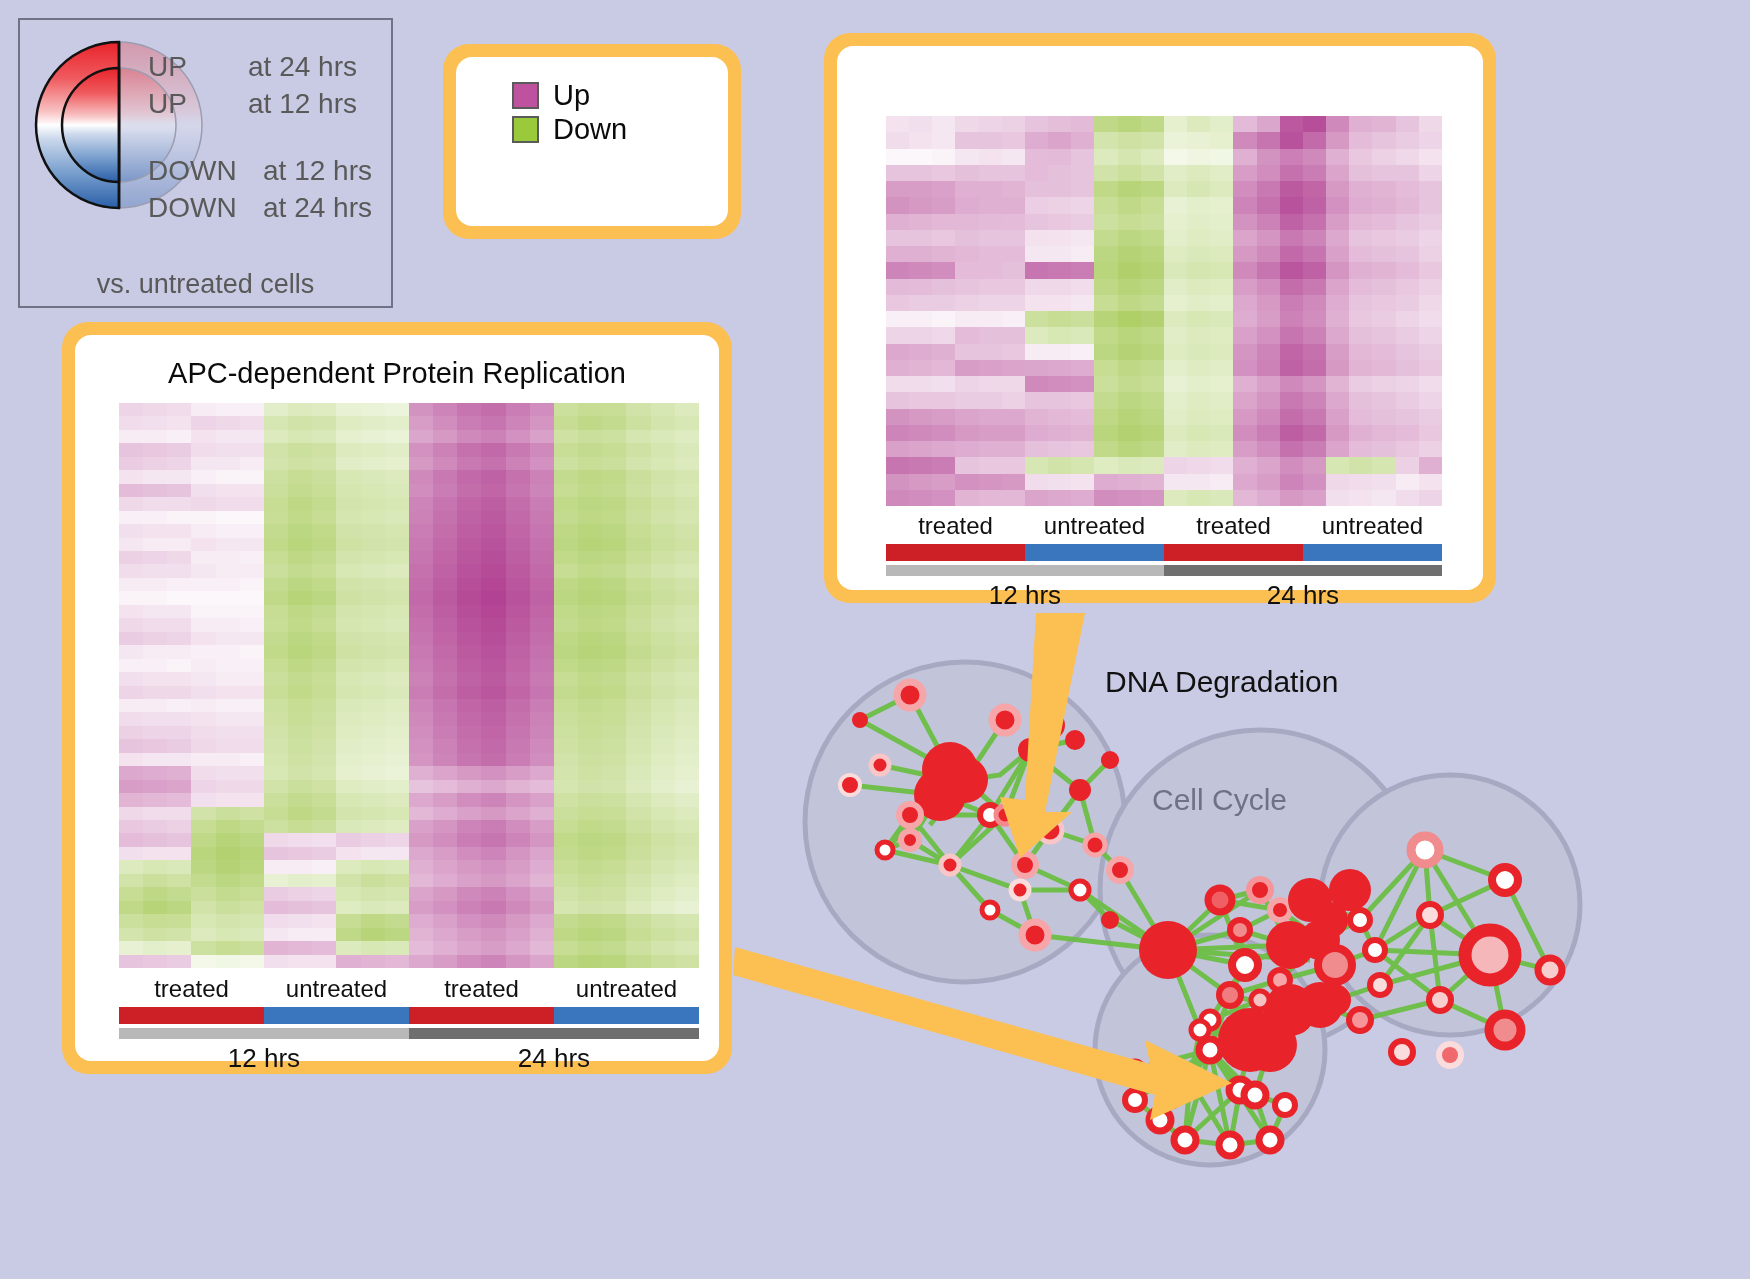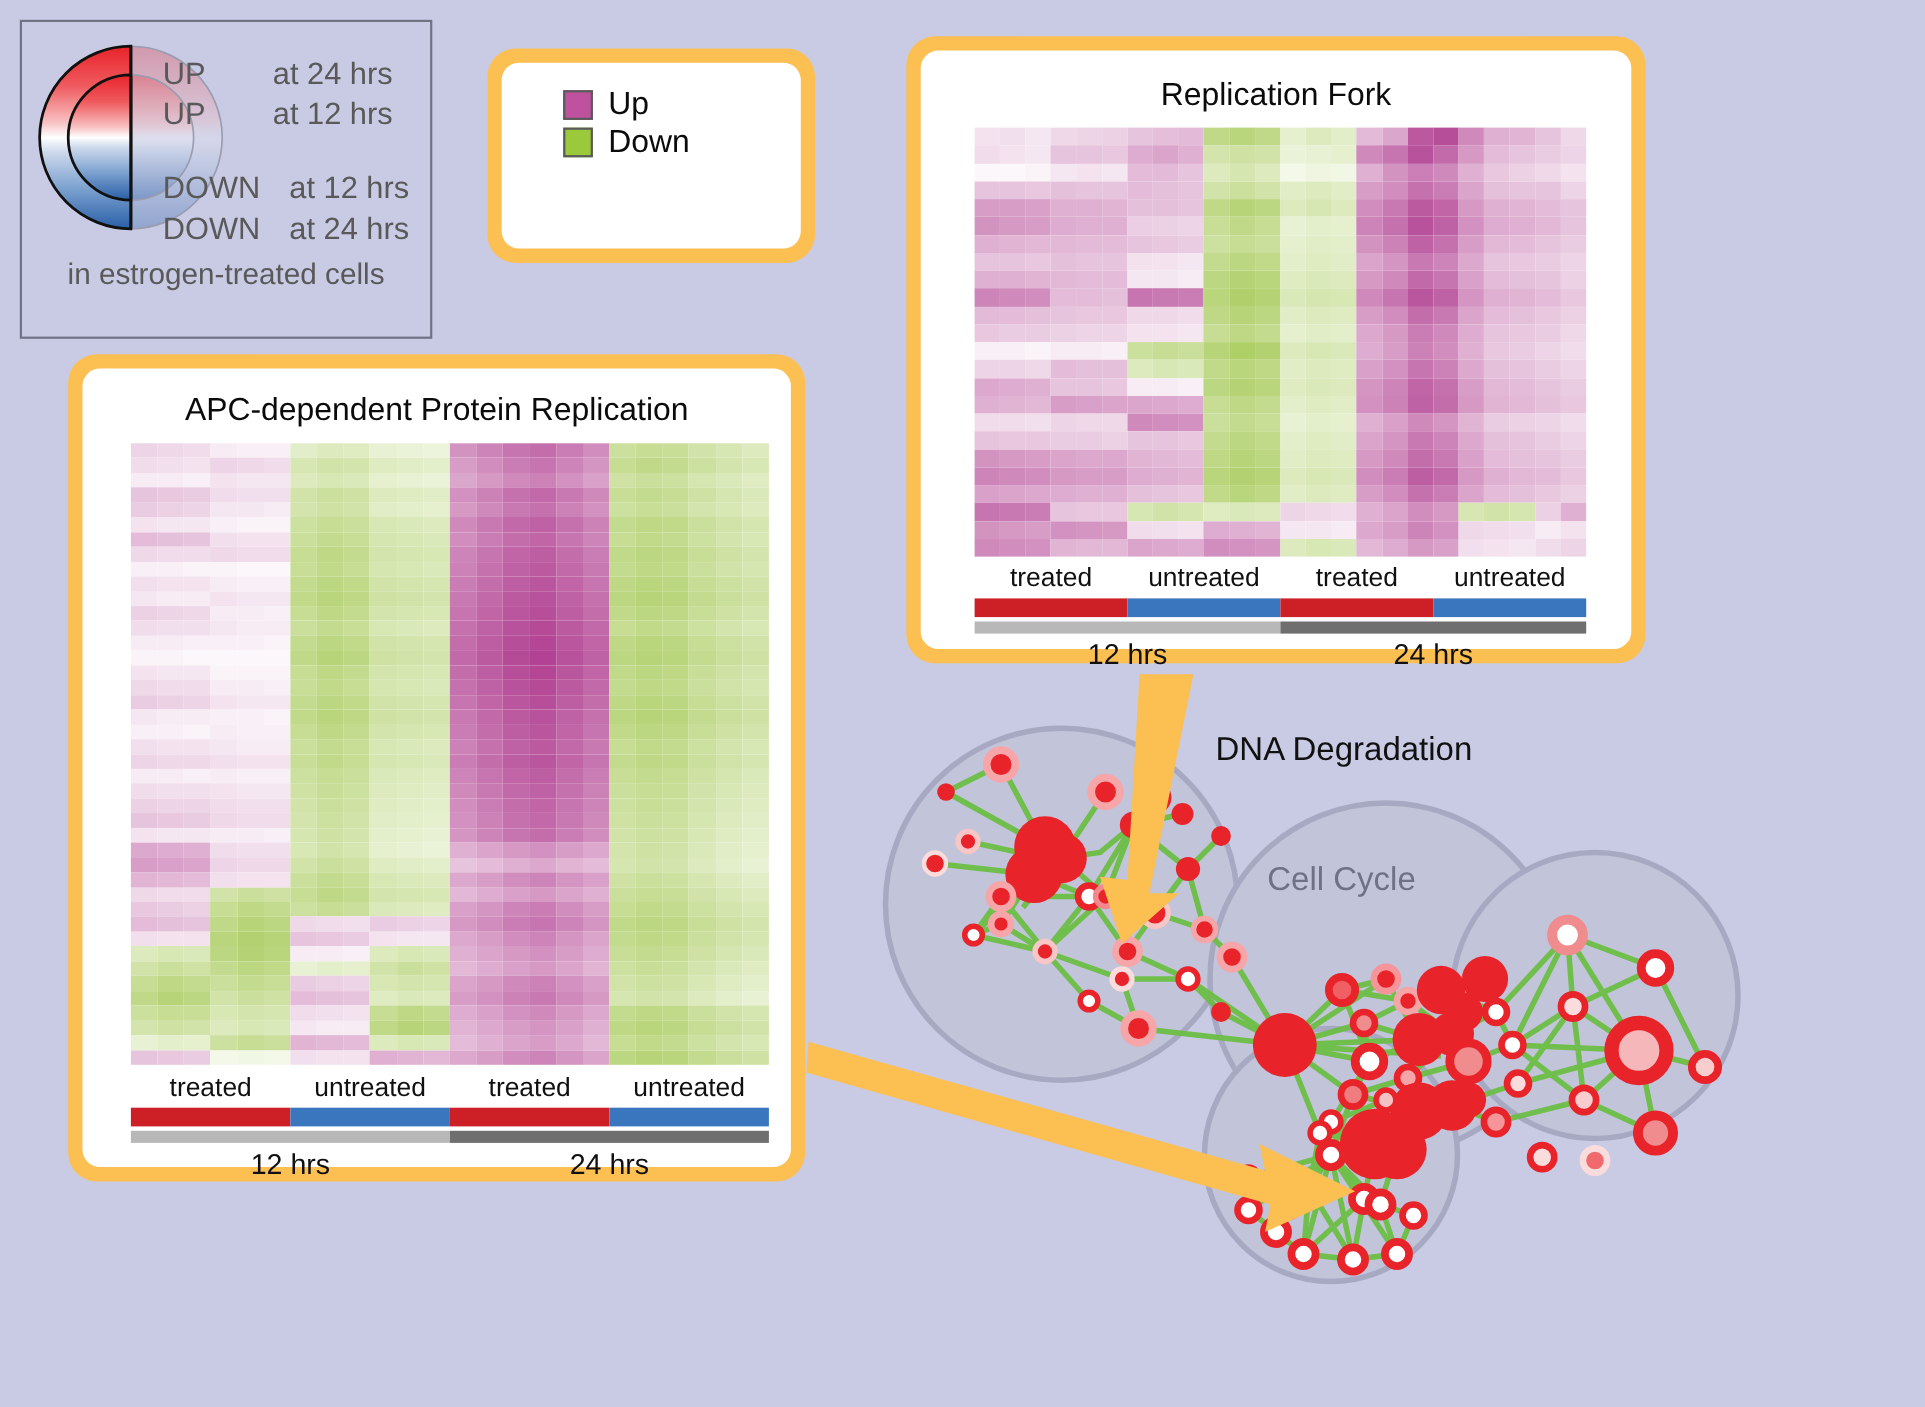--- a/index.html
+++ b/index.html
@@ -144,21 +144,21 @@
 
     <div class="lbl" style="left:128px;top:68px;">UP</div>
     <div class="lbl" style="left:228px;top:68px;">at 12 hrs</div>
 
     <div class="lbl" style="left:128px;top:135px;">DOWN</div>
     <div class="lbl" style="left:243px;top:135px;">at 12 hrs</div>
 
     <div class="lbl" style="left:128px;top:172px;">DOWN</div>
     <div class="lbl" style="left:243px;top:172px;">at 24 hrs</div>
 
-    <div class="foot" style="top:214px;">in estrogen-treated cells</div>
+    <div class="foot" style="top:249px;">vs. untreated cells</div>
   </div>
 
   <div class="panel" id="legendbox">
     <div class="panel-inner">
       <div class="legend-head">
       </div>
       <div class="legend-rows">
         <div class="legend-row">
           <span class="swatch" style="background:#bf529e"></span>
           <span class="legend-label">Up</span>
@@ -166,21 +166,20 @@
         <div class="legend-row">
           <span class="swatch" style="background:#9ac93b"></span>
           <span class="legend-label">Down</span>
         </div>
       </div>
     </div>
   </div>
 
   <div class="panel" id="rf-panel">
     <div class="panel-inner">
-      <div class="panel-title">Replication Fork</div>
       <div class="hm-wrap" id="rf-hm" style="left:49px;top:70px;width:556px;height:390px;">
         <div class="hm" style="grid-template-columns: repeat(24, 1fr); grid-template-rows: repeat(24, 1fr);">
             <i style="background: rgb(244, 227, 239);"></i>
             <i style="background: rgb(242, 223, 237);"></i>
             <i style="background: rgb(245, 231, 241);"></i>
             <i style="background: rgb(239, 216, 232);"></i>
             <i style="background: rgb(237, 212, 230);"></i>
             <i style="background: rgb(236, 208, 228);"></i>
             <i style="background: rgb(231, 196, 221);"></i>
             <i style="background: rgb(229, 190, 218);"></i>

